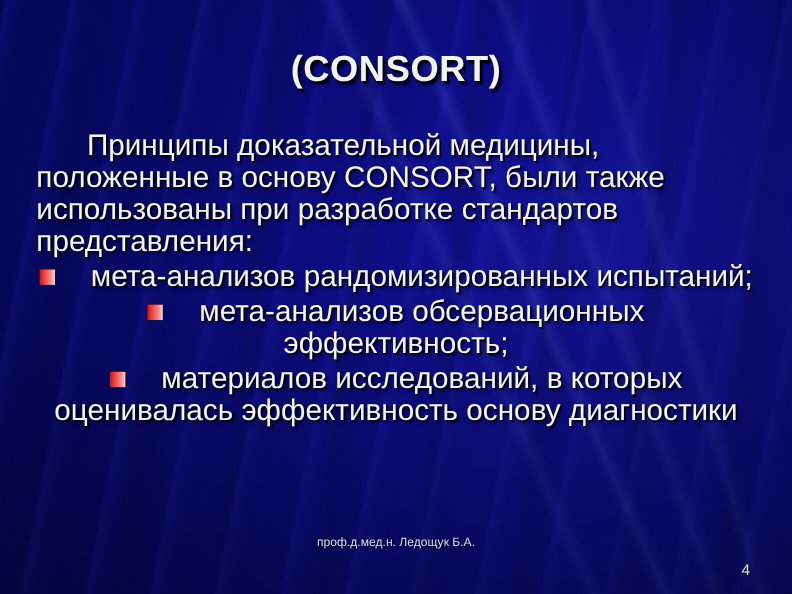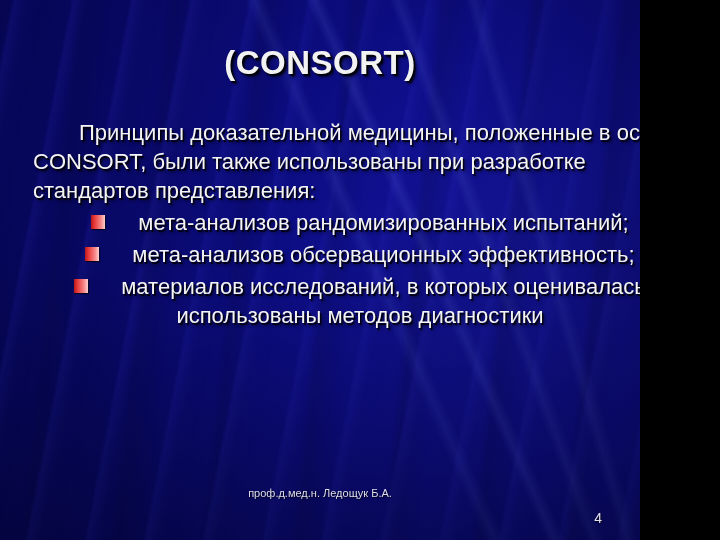--- a/index.html
+++ b/index.html
@@ -2,21 +2,21 @@
 <html><head>
 <meta charset="utf-8">
 <style>
   html, body {
     margin: 0;
     padding: 0;
     background: #000;
   }
   #slide {
     position: relative;
-    width: 640px;
+    width: 720px;
     height: 540px;
     overflow: hidden;
     background: #4c1d95;
     font-family: "Liberation Sans", sans-serif;
   }
 
   
   .bg-base {
     position: absolute;
     inset: 0;
@@ -72,21 +72,21 @@
 
   
   .body-block {
     position: absolute;
     left: 33px;
     top: 118px;
     width: 662px;
   }
   .para, .bullet-row {
     color: #f4f4f4;
-    font-size: 22px;
+    font-size: 27px;
     line-height: 29px;
     text-shadow: 1.5px 1.5px 0 rgba(0,0,0,0.8), 2.5px 2.5px 3px rgba(0,0,0,0.55);
   }
   .para {
     text-indent: 46px;
     margin: 0 0 2px 0;
     padding-right: 8px;
   }
   .bullet-row {
     position: relative;
@@ -145,21 +145,21 @@
 
     <div class="bullet-row">
       <span class="bullet-marker"></span><span class="bullet-text">мета-анализов рандомизированных испытаний;</span>
     </div>
 
     <div class="bullet-row">
       <span class="bullet-marker"></span><span class="bullet-text">мета-анализов обсервационных эффективность;</span>
     </div>
 
     <div class="bullet-row">
-      <span class="bullet-marker"></span><span class="bullet-text">материалов исследований, в которых оценивалась использованы методов диагностики</span>
+      <span class="bullet-marker"></span><span class="bullet-text">материалов исследований, в которых оценивалась эффективность основу диагностики</span>
     </div>
 
   </div>
 
   <div class="footer-author">проф.д.мед.н.  Ледощук Б.А.</div>
   <div class="footer-page">4</div>
 
 </div>
 
 </body></html>

